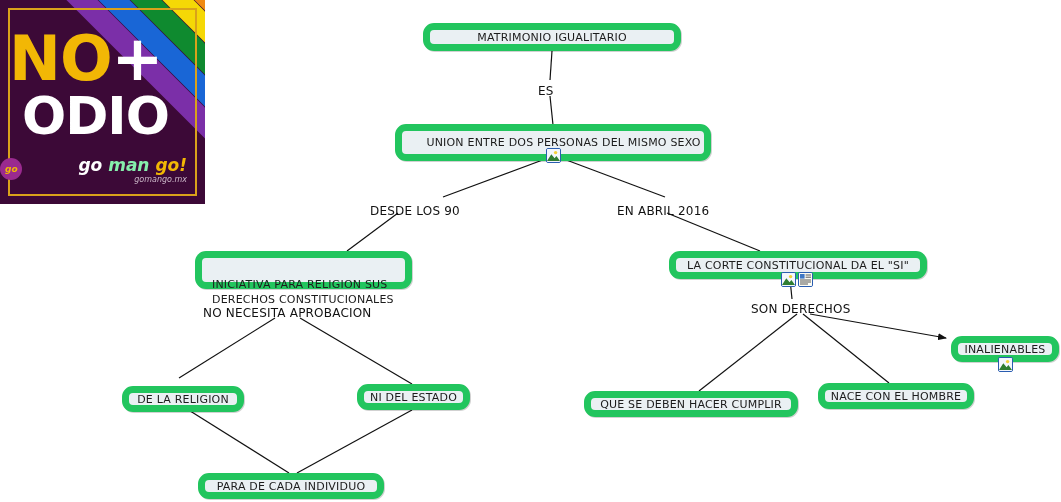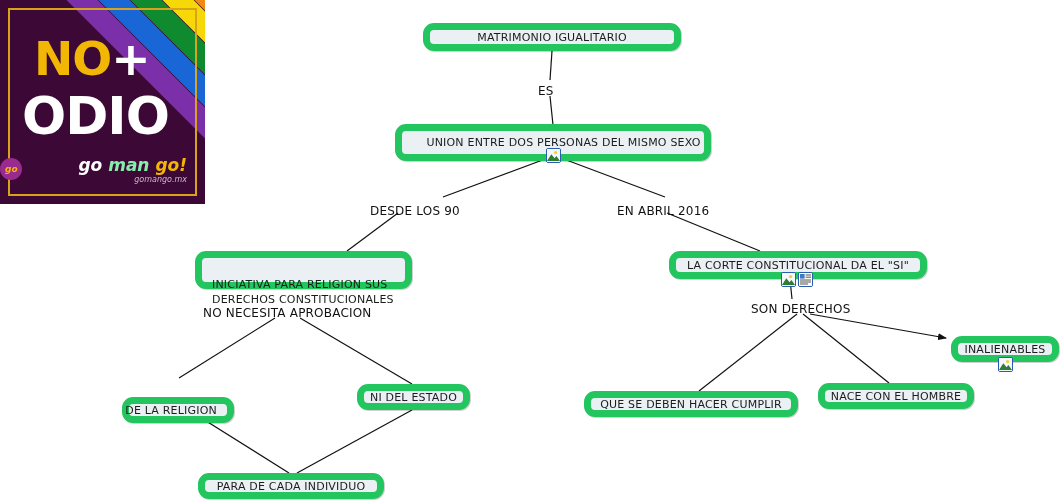--- a/index.html
+++ b/index.html
@@ -108,23 +108,23 @@
   #poster .txt {
     position: absolute;
     left: 0;
     width: 205px;
     color: #ffffff;
     font-family: "DejaVu Sans", sans-serif;
     font-weight: bold;
   }
   #poster .line1 {
     top: 34px;
-    font-size: 47px;
+    font-size: 62px;
     line-height: 50px;
-    padding-left: 34px;
+    padding-left: 9px;
     letter-spacing: -1px;
   }
   #poster .line1 .no { color: #f2b705; }
   #poster .line1 .plus { color: #ffffff; }
   #poster .line2 {
     top: 88px;
     font-size: 52px;
     line-height: 56px;
     padding-left: 22px;
     letter-spacing: -1px;
@@ -214,21 +214,21 @@
 
   <div class="node multiline" style="left:195px; top:251px; width:217px; height:38px;">
     <span>INICIATIVA PARA RELIGION SUS
 DERECHOS CONSTITUCIONALES</span>
   </div>
 
   <div class="node" style="left:669px; top:251px; width:258px; height:28px;">
     <span>LA CORTE CONSTITUCIONAL DA EL "SI"</span>
   </div>
 
-  <div class="node" style="left:122px; top:397px; width:112px; height:26px;justify-content:flex-end;">
+  <div class="node" style="left:122px; top:386px; width:122px; height:26px;">
     <span>DE LA RELIGION</span>
   </div>
 
   <div class="node" style="left:357px; top:384px; width:113px; height:26px;text-align:right;">
     <span>NI DEL ESTADO</span>
   </div>
 
   <div class="node" style="left:198px; top:473px; width:186px; height:26px;">
     <span>PARA DE CADA INDIVIDUO</span>
   </div>

